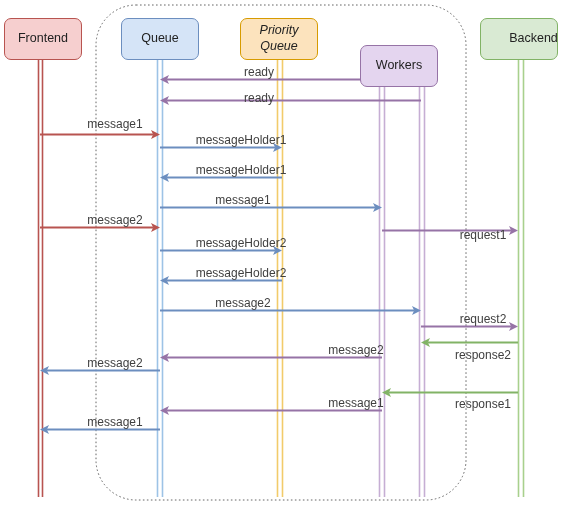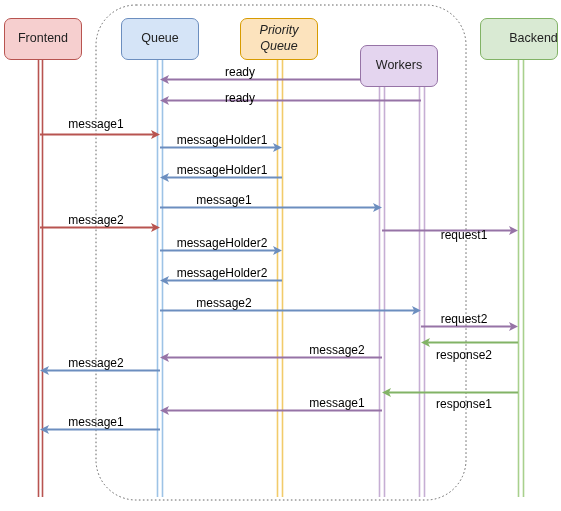--- a/index.html
+++ b/index.html
@@ -36,25 +36,26 @@
     text-align: center;
     font-size: 12.5px;
     color: #222222;
     line-height: 1.25;
     white-space: pre-line;
     z-index: 5;
   }
   .msg-label {
     position: absolute;
     font-size: 12px;
-    color: #000000;
+    color: #404040;
     white-space: nowrap;
     transform: translateX(-50%);
     z-index: 4;
     background: transparent;
+    margin-left: 19px;
   }
 </style>
 </head>
 <body>
 
 <div id="diagram-root">
 
   <svg id="diagram-svg" viewBox="0 0 561 511" xmlns="http://www.w3.org/2000/svg">
     <g id="group-frame-layer">
         <rect x="96" y="5" width="370" height="495" rx="40" ry="40" fill="none" stroke="#666666" stroke-width="1" stroke-dasharray="1.6 2.4"></rect>

